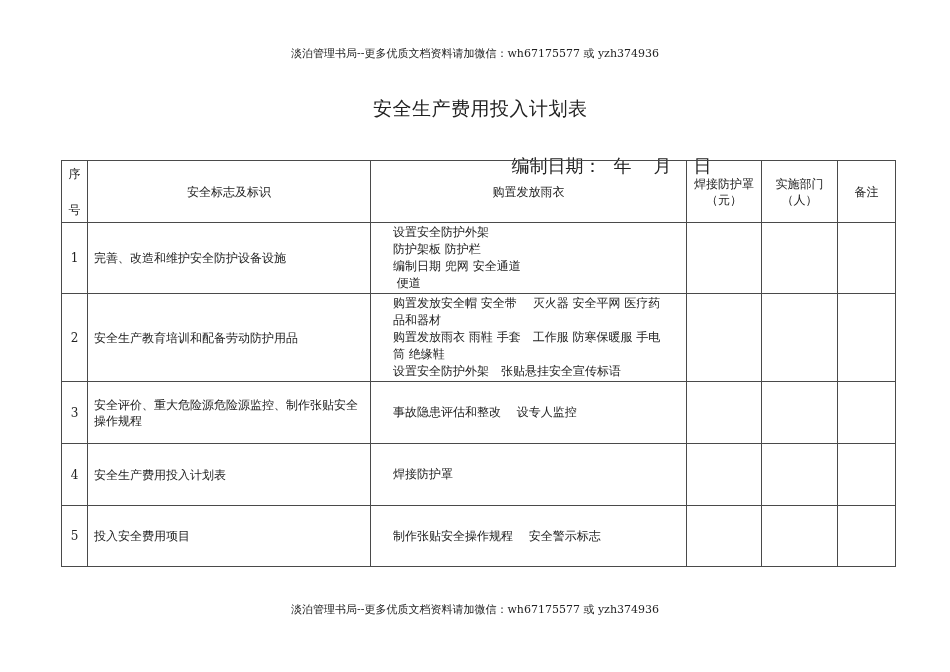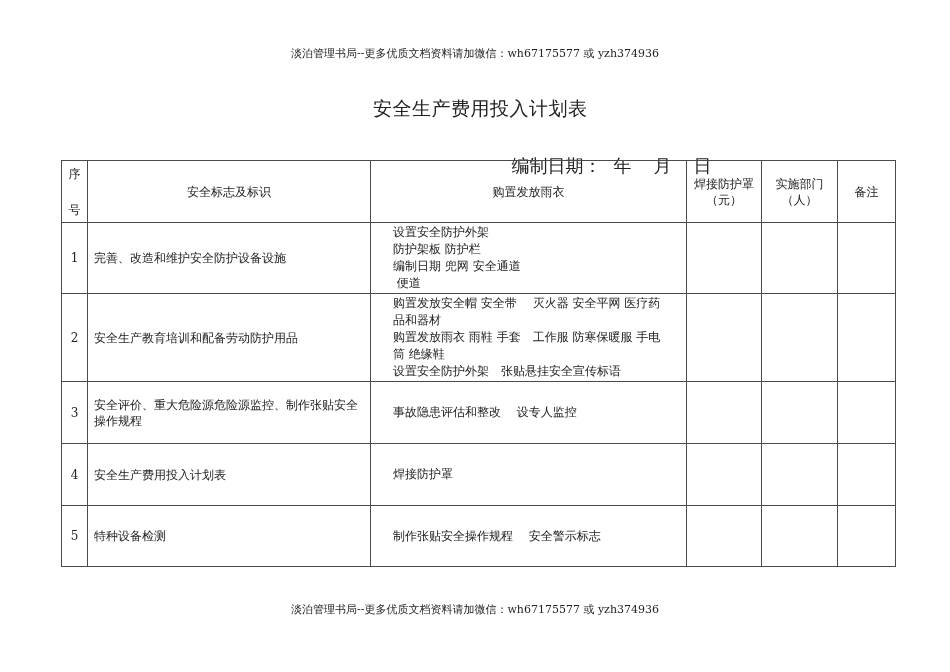--- a/index.html
+++ b/index.html
@@ -182,21 +182,21 @@
     <td class="use">
       <span class="use-line">焊接防护罩</span>
     </td>
     <td class="blank"></td>
     <td class="blank"></td>
     <td class="blank"></td>
   </tr>
 
   <tr class="r5">
     <td class="seq">5</td>
-    <td class="item">特种设备检测</td>
+    <td class="item">投入安全费用项目</td>
     <td class="use">
       <span class="use-line">制作张贴安全操作规程　 安全警示标志</span>
     </td>
     <td class="blank"></td>
     <td class="blank"></td>
     <td class="blank"></td>
   </tr>
 </tbody>
   </table>
 

